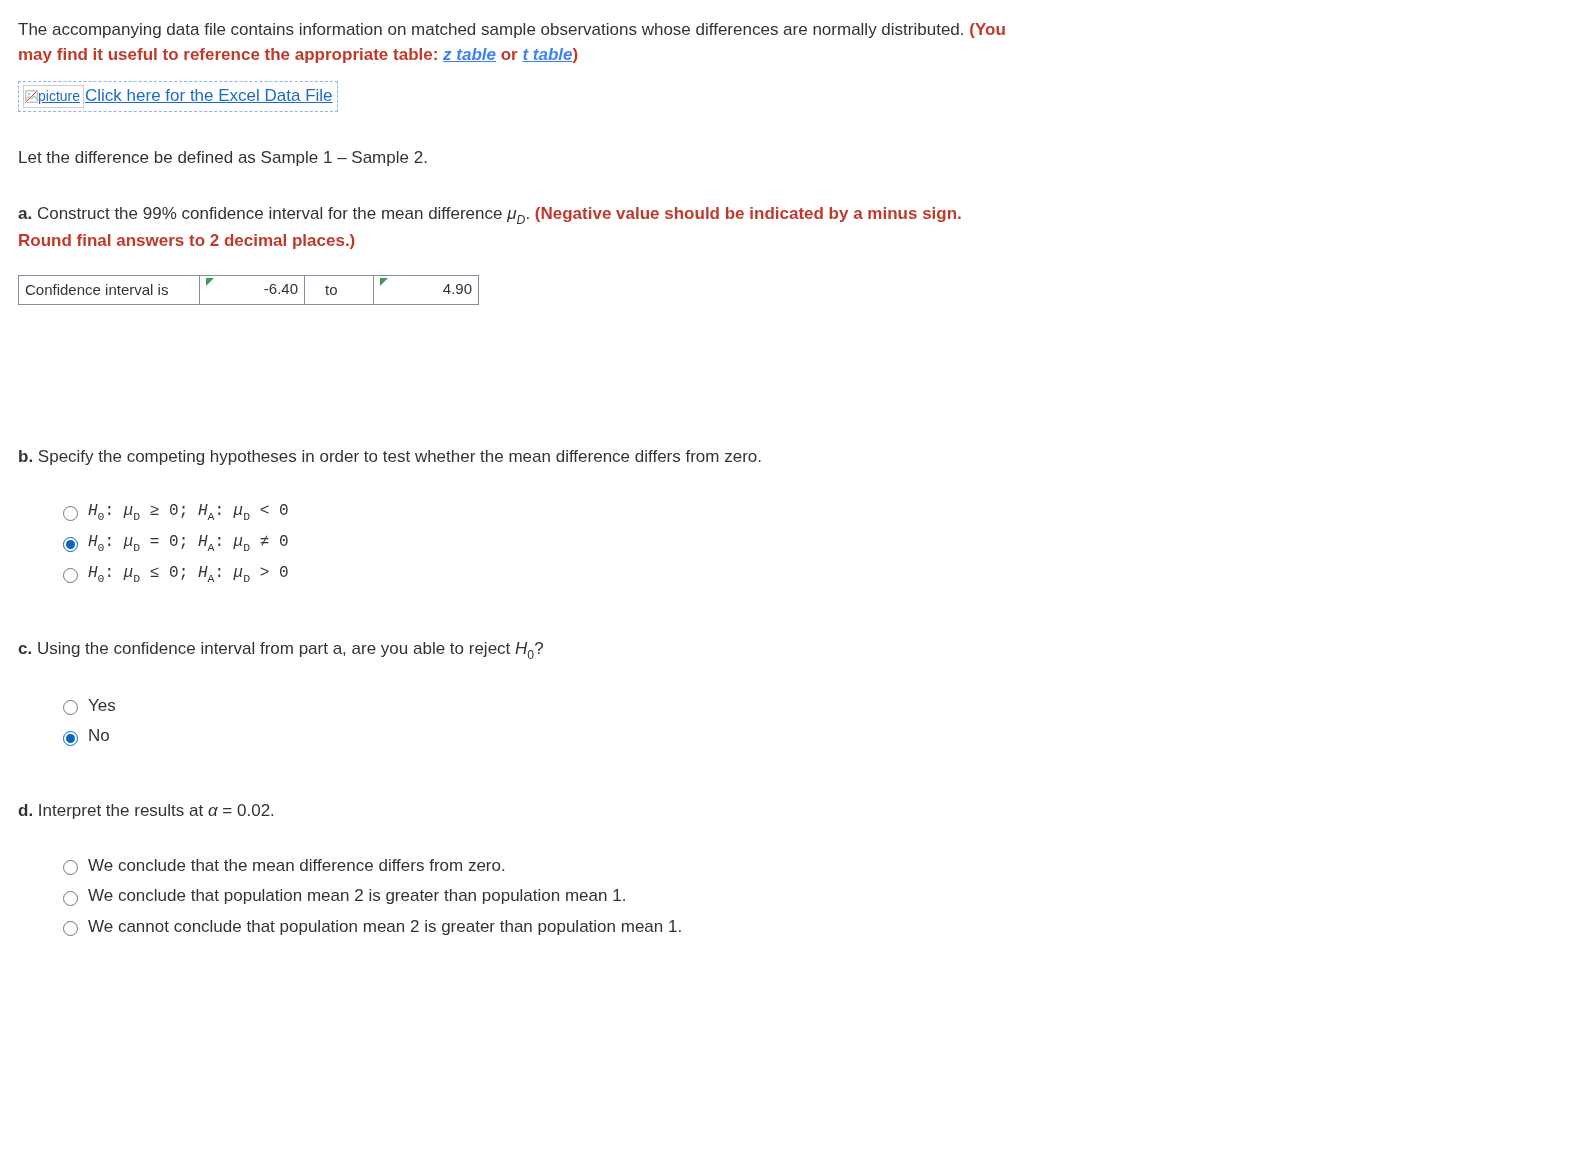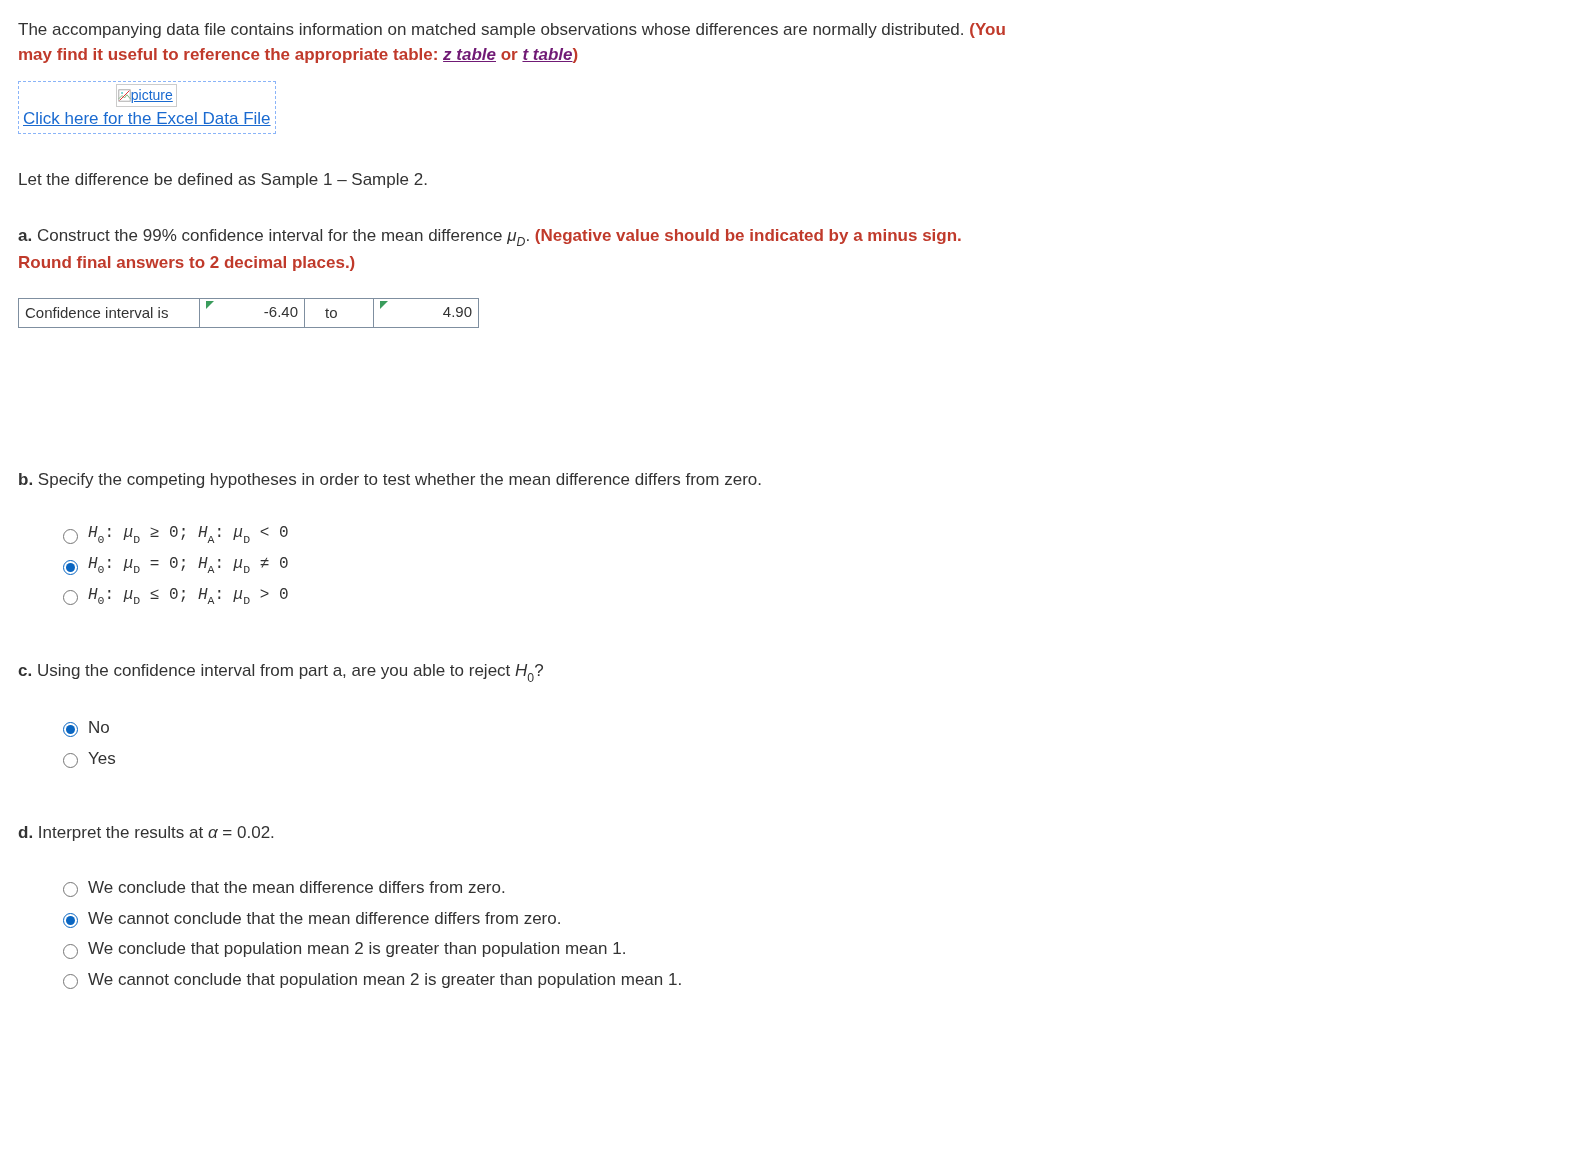--- a/index.html
+++ b/index.html
@@ -6,30 +6,29 @@
     font-family: -apple-system, BlinkMacSystemFont, "Segoe UI", Helvetica, Arial, sans-serif;
     color: #333;
     margin: 0;
     padding: 18px;
     font-size: 17px;
     line-height: 1.45;
     background: #fff;
   }
   .wrap { max-width: 990px; }
   .bold-red { color: #c03a2b; font-weight: 700; }
-  a.tlink { color: #701a75; text-decoration: underline; font-style: italic; }
+  a.tlink { color: #3b82f6; text-decoration: underline; font-style: italic; }
   .excel-box {
     display: inline-flex;
     align-items: center;
     border: 1px dashed #8ab4f8;
     padding: 2px 4px;
     margin: 14px 8px 18px 0;
     color: #1a6ad0;
     font-size: 17px;
-    flex-direction: column;
   }
   .broken-img {
     display: inline-flex;
     align-items: center;
     border: 1px solid #ccc;
     padding: 0 3px 0 1px;
     margin-right: 1px;
     font-size: 14px;
     background: #fff;
     color: #1a6ad0;
@@ -129,44 +128,40 @@
       </div>
     </div>
 
   <div class="section-gap"></div>
 
   <div>
     <b>c.</b><span> Using the confidence interval from part a, are you able to reject </span><span class="italic">H</span><span class="sub">0</span><span>?</span>
   </div>
   <div class="opts" id="c-opts">
       <div class="opt-row">
+        <input type="radio" name="c" style="">
+        <span>Yes</span>
+      </div>
+      <div class="opt-row">
         <input type="radio" name="c" checked="" style="">
         <span>No</span>
-      </div>
-      <div class="opt-row">
-        <input type="radio" name="c" style="">
-        <span>Yes</span>
       </div>
     </div>
 
   <div class="section-gap"></div>
 
   <div>
     <b>d.</b><span> Interpret the results at </span><span class="italic">α</span><span> = 0.02.</span>
   </div>
   <div class="opts" id="d-opts">
       <div class="opt-row">
         <input type="radio" name="d" style="">
         <span>We conclude that the mean difference differs from zero.</span>
       </div>
       <div class="opt-row">
-        <input type="radio" name="d" checked="" style="">
-        <span>We cannot conclude that the mean difference differs from zero.</span>
-      </div>
-      <div class="opt-row">
         <input type="radio" name="d" style="">
         <span>We conclude that population mean 2 is greater than population mean 1.</span>
       </div>
       <div class="opt-row">
         <input type="radio" name="d" style="">
         <span>We cannot conclude that population mean 2 is greater than population mean 1.</span>
       </div>
     </div>
 
 </div>

